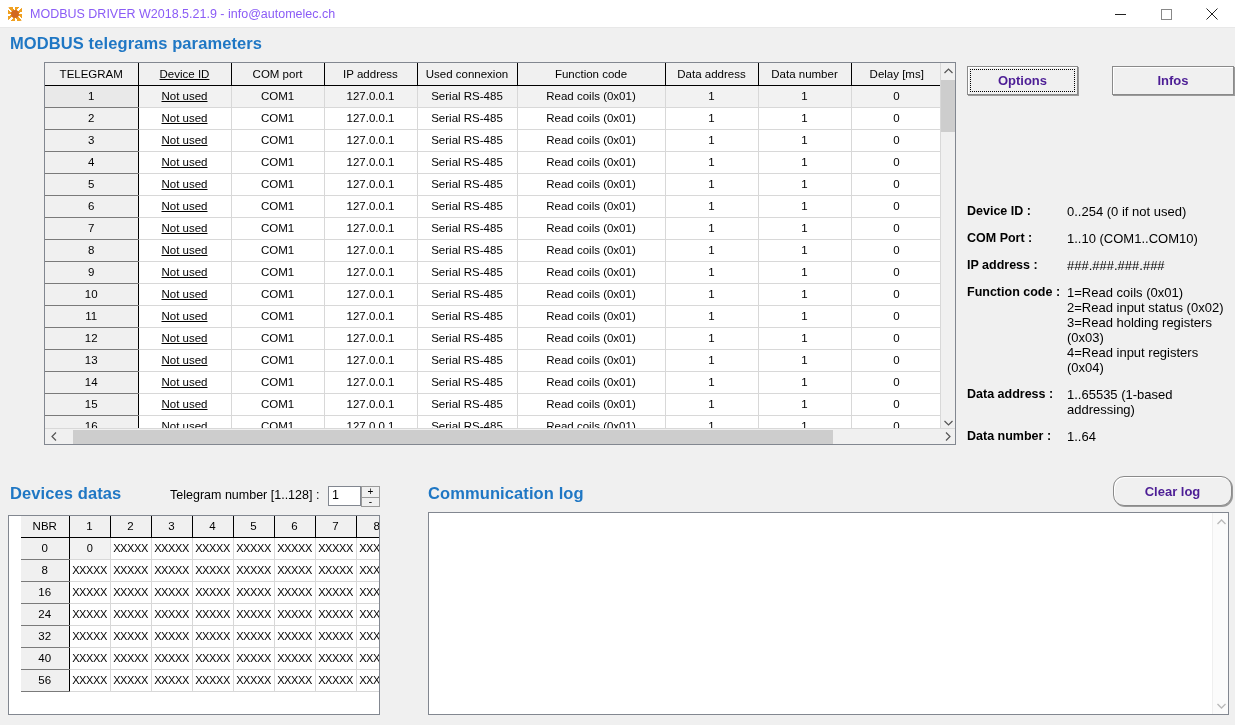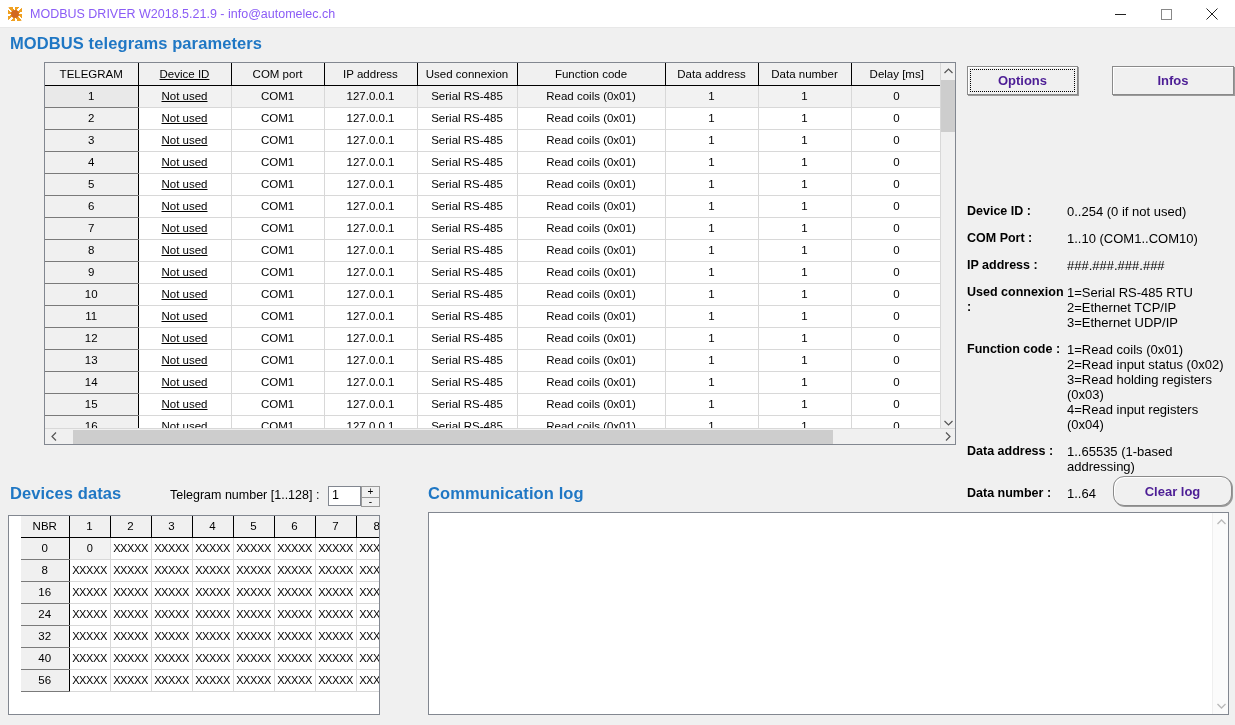--- a/index.html
+++ b/index.html
@@ -574,26 +574,20 @@
     </div>
     <div class="legend-row">
       <div class="lbl">COM Port :</div>
       <div class="val">1..10 (COM1..COM10)</div>
     </div>
     <div class="legend-row">
       <div class="lbl">IP address :</div>
       <div class="val">###.###.###.###</div>
     </div>
     <div class="legend-row">
-      <div class="lbl">Used connexion :</div>
-      <div class="val">1=Serial RS-485 RTU
-2=Ethernet TCP/IP
-3=Ethernet UDP/IP</div>
-    </div>
-    <div class="legend-row">
       <div class="lbl">Function code :</div>
       <div class="val">1=Read coils (0x01)
 2=Read input status (0x02)
 3=Read holding registers (0x03)
 4=Read input registers (0x04)</div>
     </div>
     <div class="legend-row">
       <div class="lbl">Data address :</div>
       <div class="val">1..65535 (1-based addressing)</div>
     </div>

